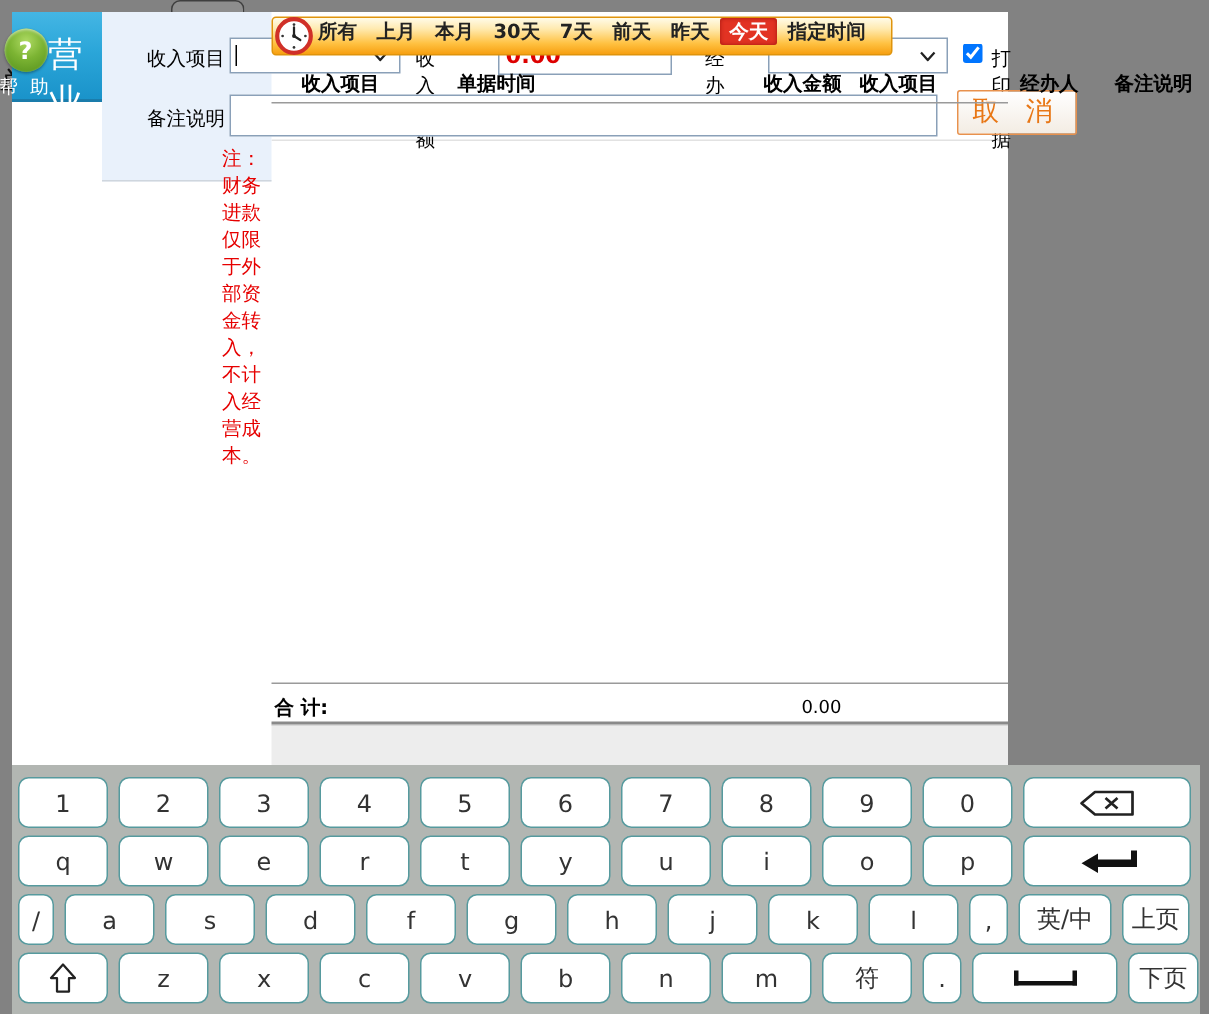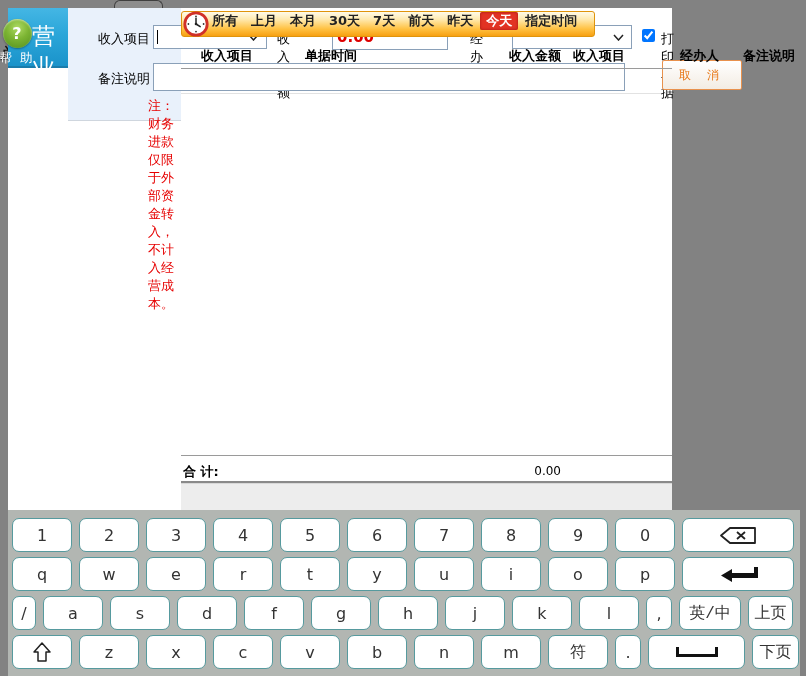--- a/index.html
+++ b/index.html
@@ -39,21 +39,21 @@
     background:#e9f1fb; border-bottom:1px solid #cfd6de; font-size:13px; }
   .f-label { position:absolute; color:#000; }
   .combo { position:absolute; height:24px; background:#fff; border:1px solid #8aa0b8;
     display:flex; align-items:center; justify-content:space-between; padding:0 7px 0 3px; }
   .caret-line { width:1px; height:14px; background:#000; }
   .tinput { position:absolute; border:1px solid #8aa0b8; background:#fff;
     font-family:inherit; font-size:13px; padding:0 4px; outline:none; }
   #amount-input { font-size:15px; font-weight:bold; color:#dd0000; }
   .cb { position:absolute; width:13px; height:13px; }
   .btn { position:absolute; height:30px; text-align:center; line-height:28px;
-    font-size:12px; letter-spacing:6px; border-radius:2px; cursor:pointer;margin-left:24px; }
+    font-size:18px; letter-spacing:6px; border-radius:2px; cursor:pointer; }
   .btn-cancel { left:570px; top:52px; width:80px;
     background:linear-gradient(#ffffff,#f3ece3); border:1px solid #e8914d; color:#e87716; }
   .btn-save { left:682px; top:52px; width:79px; line-height:30px;
     background:linear-gradient(#f99c50,#ee7013); border:1px solid #dd6300; color:#fff;
     box-shadow:1px 2px 3px rgba(0,0,0,.35); }
   .form-note { position:absolute; left:80px; top:89px; color:#e60000; font-size:13px; }
 
   
   .list-area { flex:1 1 auto; background:#fff; display:flex; flex-direction:column; padding-top:3px; }
   .filter-wrap { position:relative; height:28px; flex:0 0 28px; }
@@ -227,21 +227,21 @@
       <div class="key" style="width: 60px;">a</div>
       <div class="key" style="width: 60px;">s</div>
       <div class="key" style="width: 60px;">d</div>
       <div class="key" style="width: 60px;">f</div>
       <div class="key" style="width: 60px;">g</div>
       <div class="key" style="width: 60px;">h</div>
       <div class="key" style="width: 60px;">j</div>
       <div class="key" style="width: 60px;">k</div>
       <div class="key" style="width: 60px;">l</div>
       <div class="key" style="width: 26px;">,</div>
-      <div class="key" style="width: 62px; font-family: Liberation Mono, monospace;">英/中</div>
+      <div class="key" style="width: 62px;">英/中</div>
       <div class="key" style="width: 45px;">上页</div>
     </div>
     <div class="kb-row">
       <div class="key" style="width: 60px;">
         <svg width="20" height="22" viewBox="0 0 20 22">
           <path d="M10 2l8 9h-4v9H6v-9H2z" fill="#fff" stroke="#222" stroke-width="1.5" stroke-linejoin="round"></path>
         </svg>
       </div>
       <div class="key" style="width: 60px;">z</div>
       <div class="key" style="width: 60px;">x</div>

